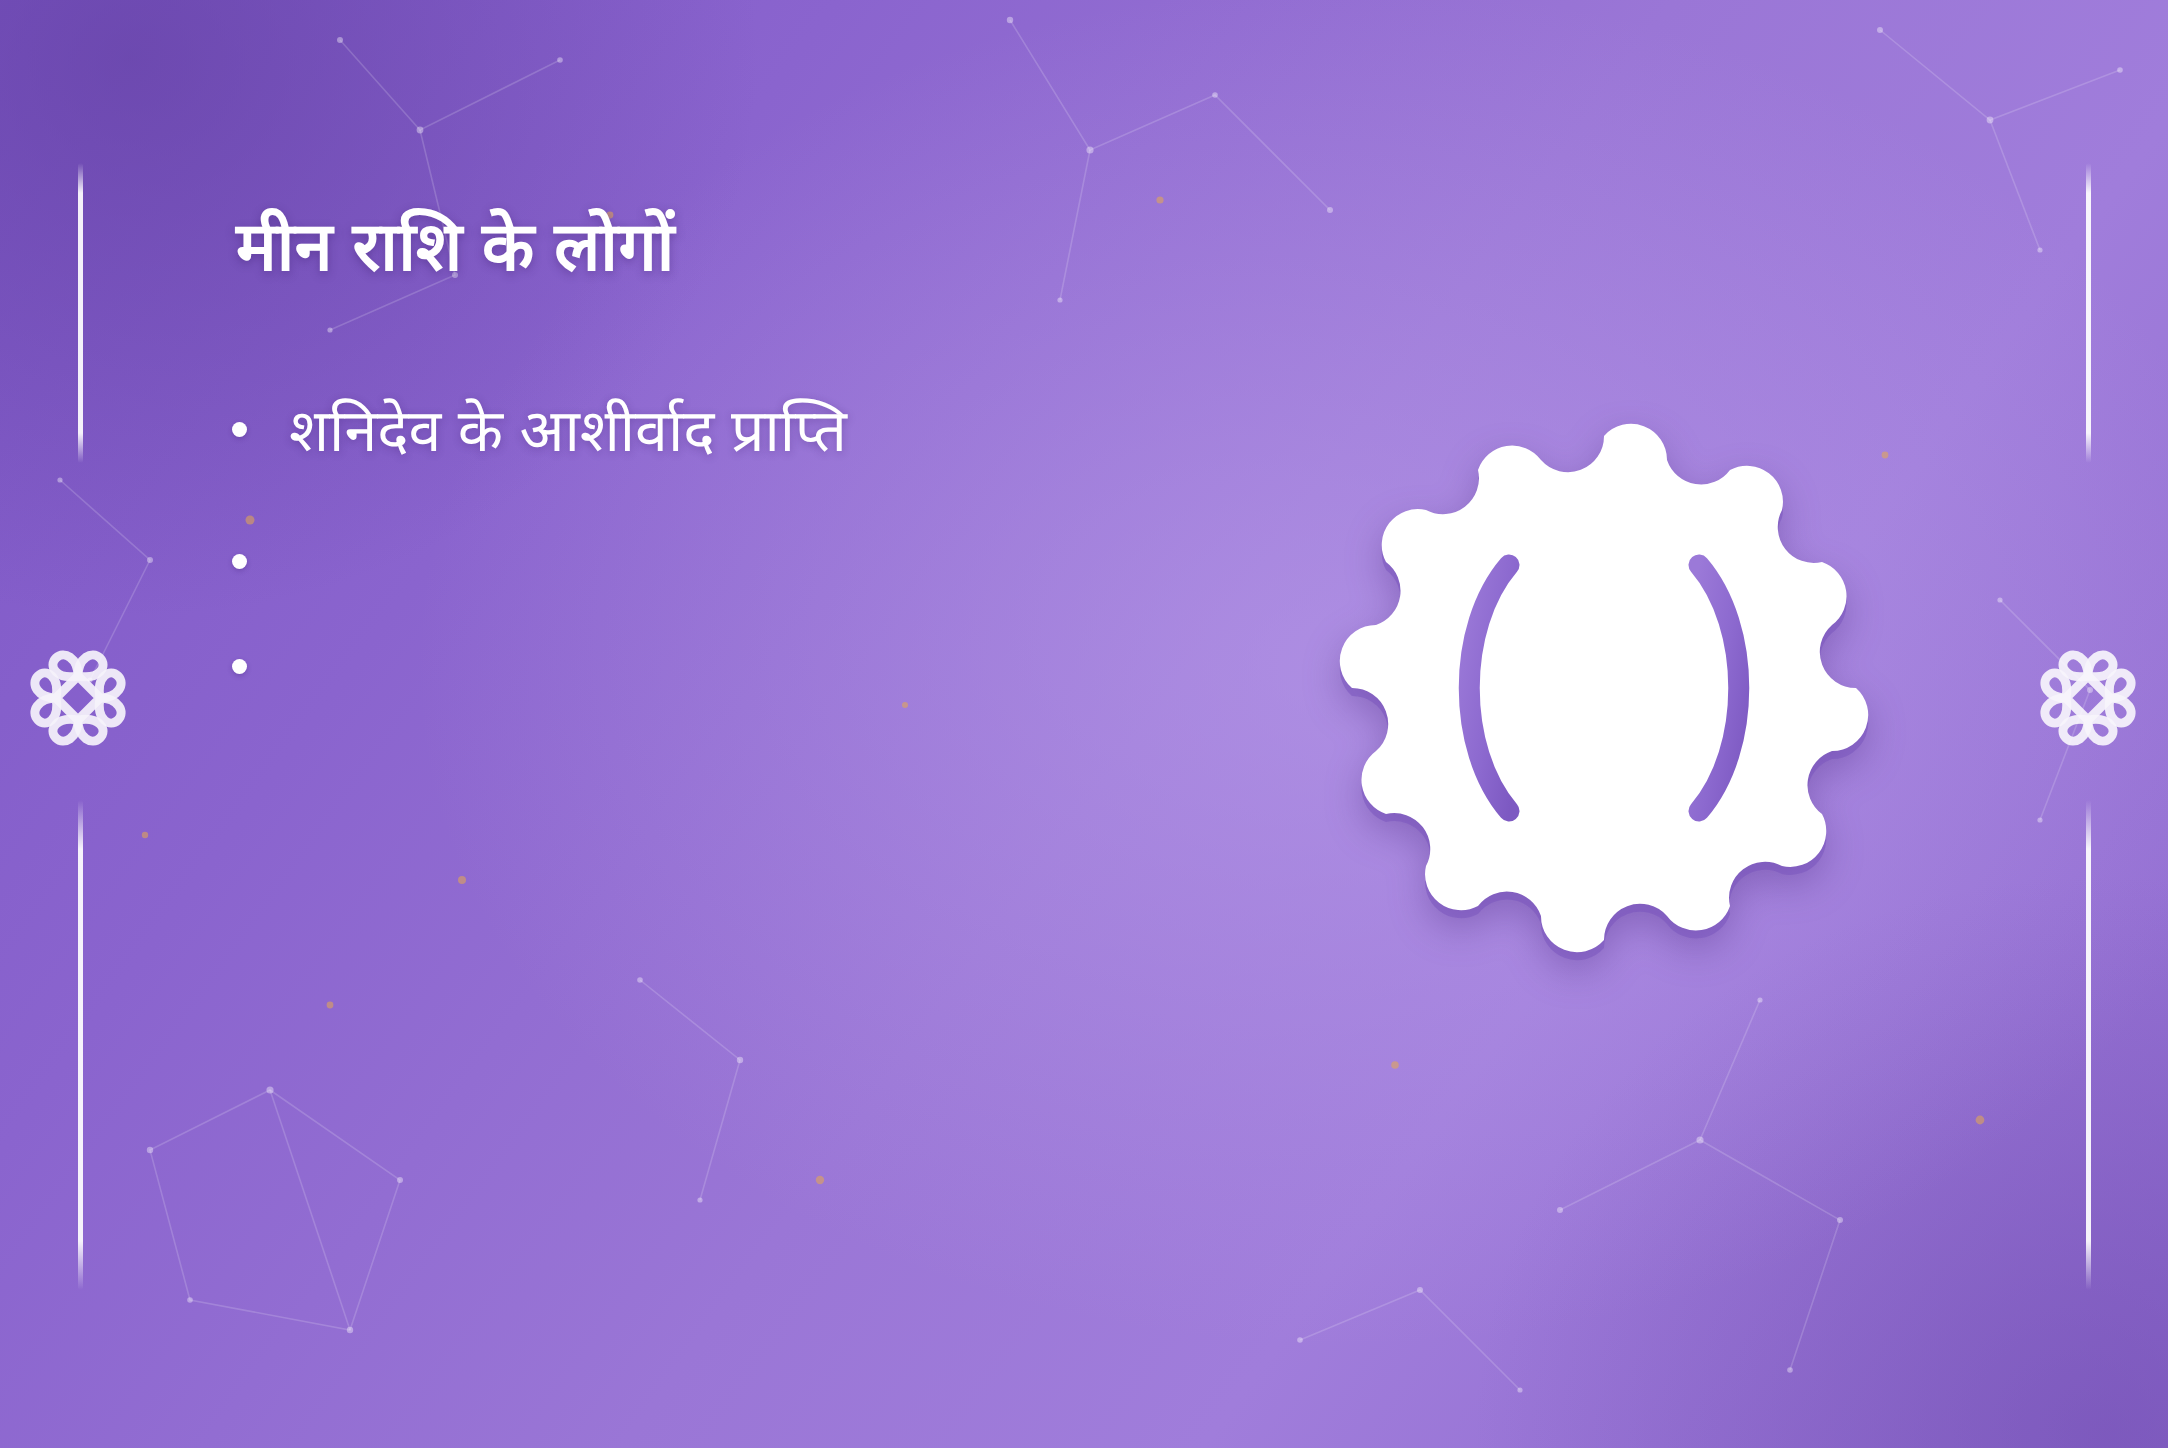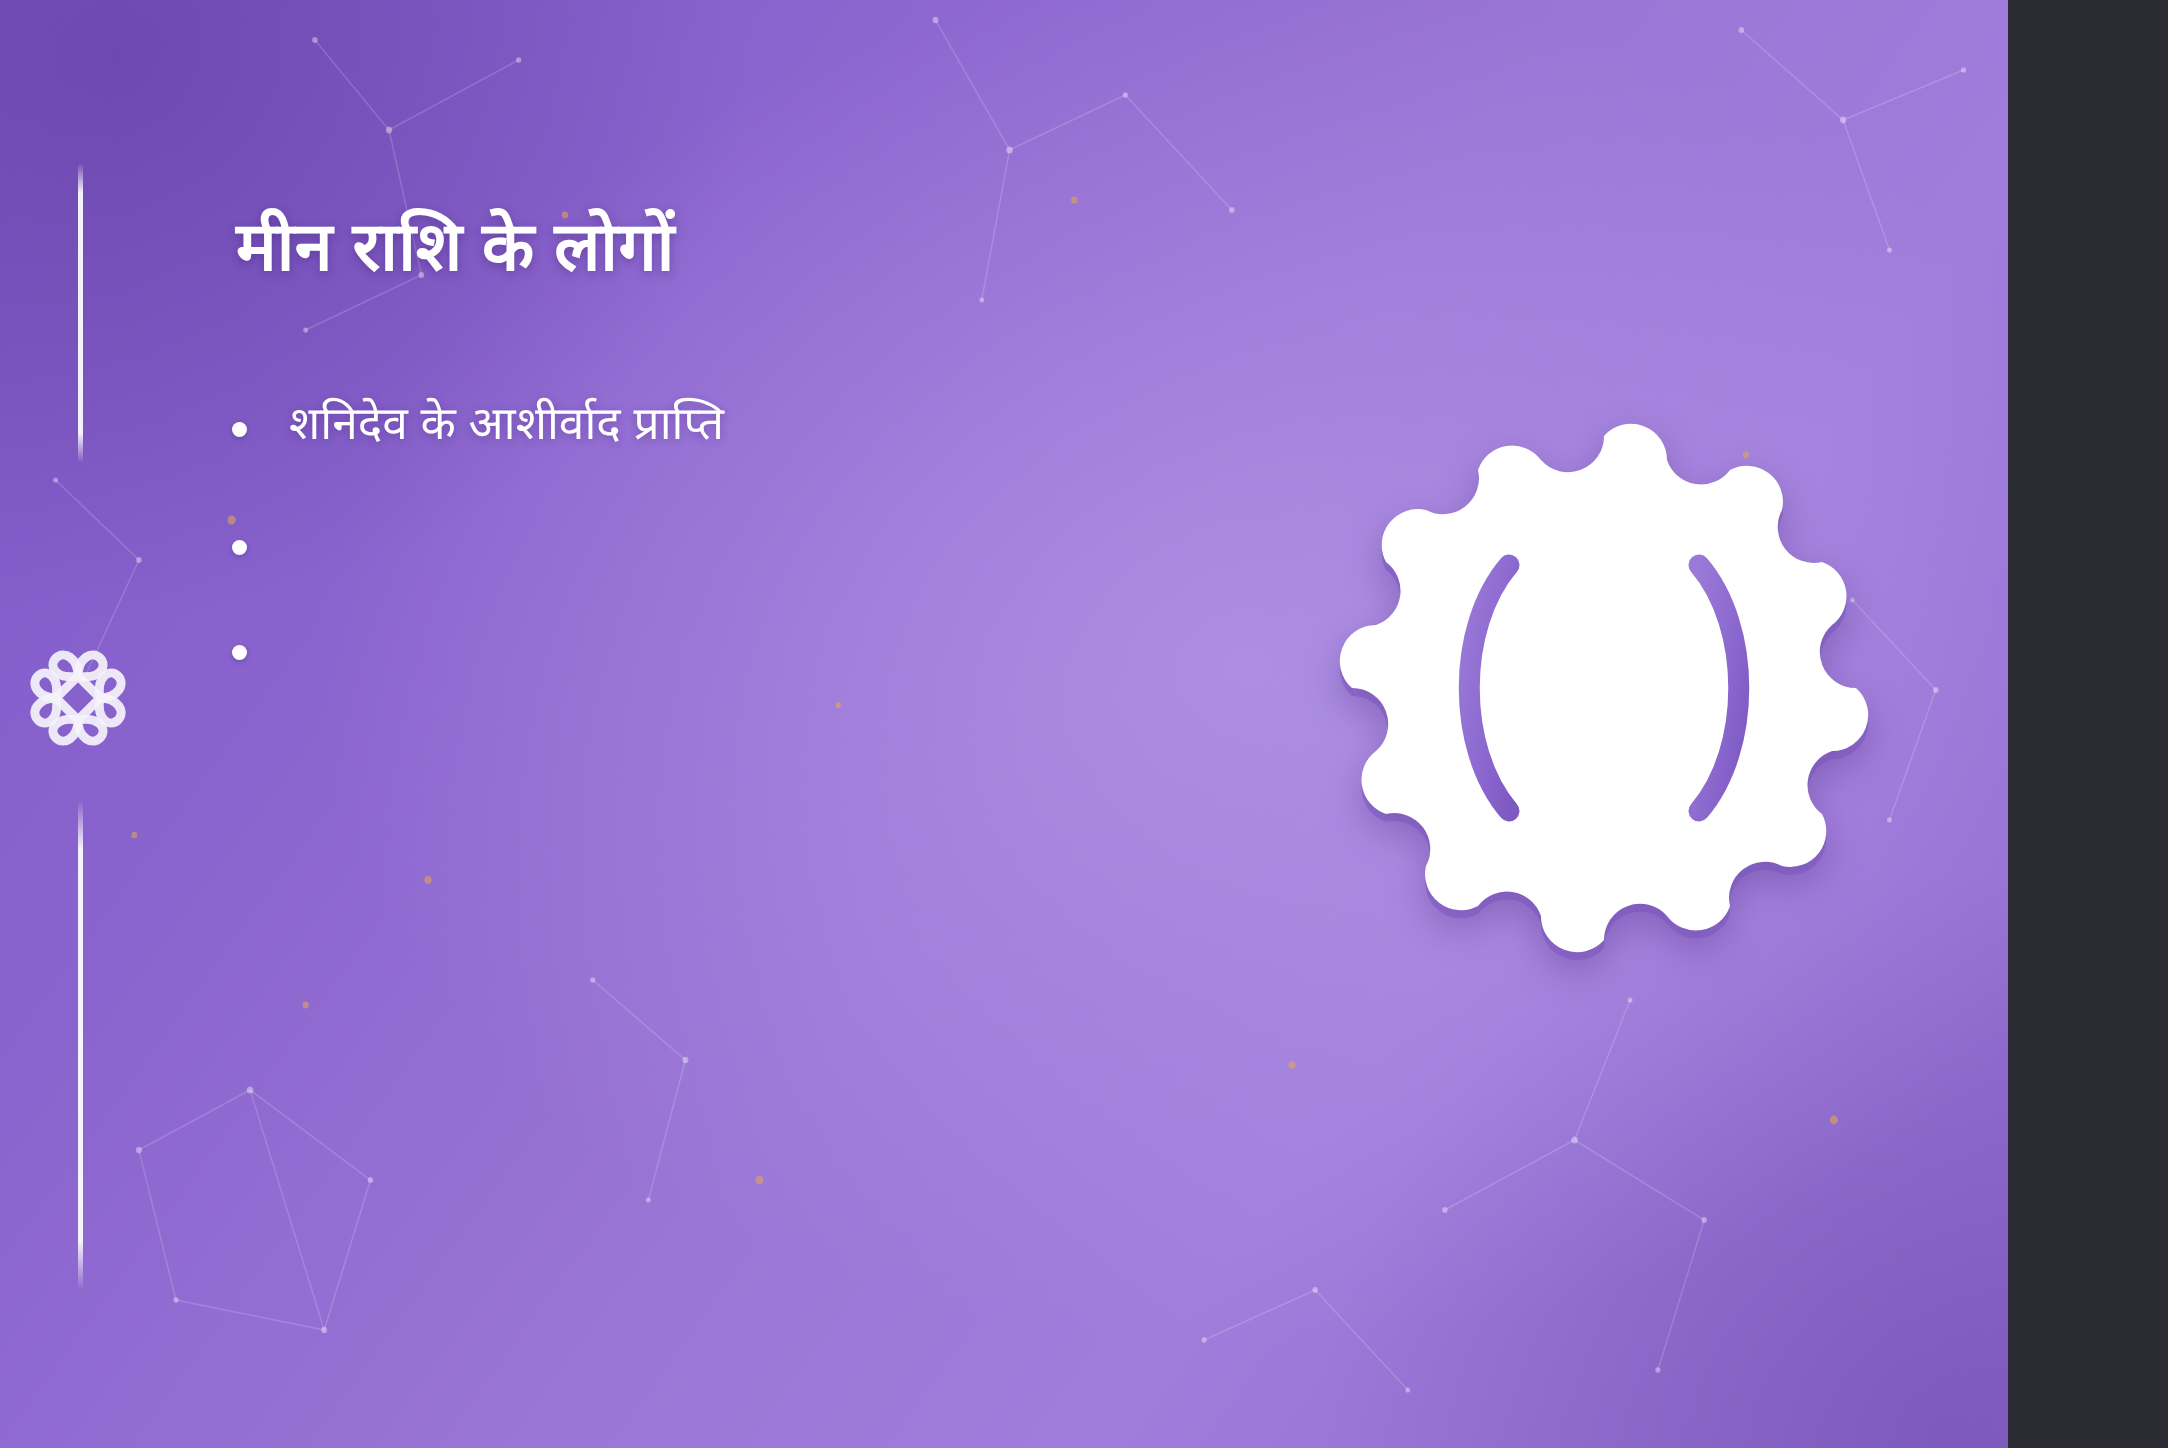--- a/index.html
+++ b/index.html
@@ -1,21 +1,21 @@
 <!DOCTYPE html>
 <html><head>
 <meta charset="utf-8">
 <style>
   * { margin:0; padding:0; box-sizing:border-box; }
   html,body { background:#2b2b33; }
   body { font-family:"Liberation Sans", sans-serif; }
 
   #poster {
     position:relative;
-    width:2008px; height:1448px;
+    width:2168px; height:1448px;
     overflow:hidden;
     background:
       radial-gradient(ellipse 1500px 1100px at 62% 46%, rgba(188,160,236,0.55) 0%, rgba(188,160,236,0.0) 62%),
       radial-gradient(ellipse 900px 800px at 6% 4%, rgba(96,62,160,0.60) 0%, rgba(96,62,160,0) 70%),
       radial-gradient(ellipse 900px 800px at 97% 99%, rgba(104,70,168,0.45) 0%, rgba(104,70,168,0) 70%),
       linear-gradient(126deg, #7d57c6 0%, #8a64ce 26%, #9a76d6 52%, #a07ddb 70%, #8d68ce 100%);
   }
 
   
   .bg-svg { position:absolute; inset:0; width:100%; height:100%; pointer-events:none; }
@@ -58,21 +58,21 @@
   }
   .bullet-row:last-child { margin-bottom:0; }
   .bullet-dot {
     width:15px; height:15px; border-radius:50%;
     background:#ffffff; flex:0 0 auto;
     margin-top:24px; margin-right:42px;
     box-shadow:0 2px 5px rgba(60,28,110,0.28);
   }
   .bullet-text {
     color:#ffffff;
-    font-size:46px;
+    font-size:59px;
     font-weight:400;
     line-height:1.12;
     text-shadow:0 2px 8px rgba(60,28,110,0.32);
     white-space:nowrap;
   }
 
   
   .badge-wrap {
     position:absolute;
     left:1334px; top:422px;

